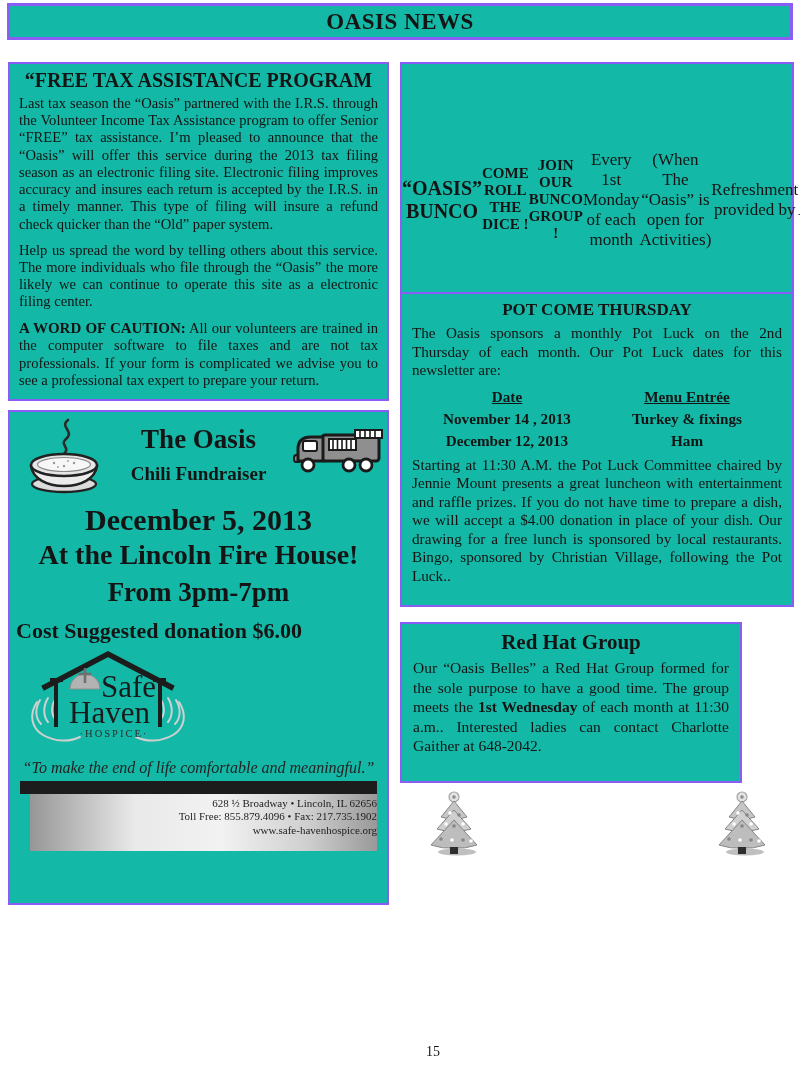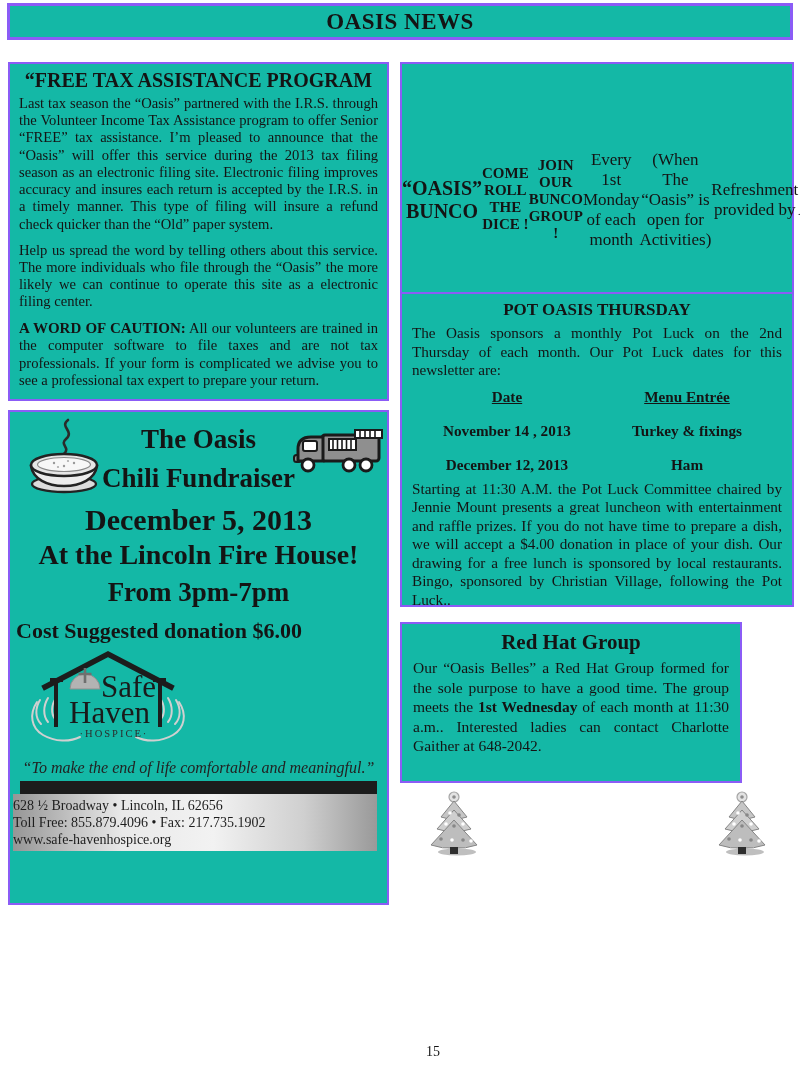--- a/index.html
+++ b/index.html
@@ -26,48 +26,48 @@
   .bunco-box { left:400px; top:62px; width:394px; height:274px; padding-top:9px;
     display:flex; flex-direction:row; align-items:center; text-align:center; }
   .bunco-title { font-size:20px; font-weight:bold; margin-bottom:7px; }
   .bunco-bold  { font-size:15px; font-weight:bold; margin-bottom:9px; }
   .bunco-line  { font-size:17px; margin-bottom:7.5px; }
 
   
   .potluck-box { left:400px; top:292px; width:394px; height:315px; padding:6px 10px 0 10px; }
   .pl-title { text-align:center; font-weight:bold; font-size:17px; margin-bottom:4px; }
   .pl-text { font-size:15.2px; line-height:1.22; text-align:justify; }
-  .pl-table { display:grid; grid-template-columns:190px 170px; row-gap:16px; margin:8px 0 6px 0; }
+  .pl-table { display:grid; grid-template-columns:190px 170px; row-gap:4px; margin:8px 0 6px 0; }
   .pl-cell { text-align:center; font-weight:bold; font-size:15.2px; }
   .pl-head { text-decoration:underline; }
 
   
   .redhat-box { left:400px; top:622px; width:342px; height:161px; padding:6px 11px 0 11px; }
   .rh-title { text-align:center; font-weight:bold; font-size:21px; margin-bottom:3px; }
   .rh-text { font-size:15.5px; line-height:1.26; text-align:justify; }
   .rh-dates { text-align:center; font-size:16.5px; margin-top:6px; }
 
   
   .chili-box { left:8px; top:410px; width:381px; height:495px; }
   .chili-box .abs { position:absolute; }
   .c-line { left:0; width:100%; text-align:center; font-weight:bold; }
   .c-t1 { top:12px;  font-size:27px; }
-  .c-t2 { top:51px;  font-size:27px; }
+  .c-t2 { top:51px;  font-size:19px; }
   .c-t3 { top:91px;  font-size:30px; }
   .c-t4 { top:127px; font-size:28px; }
   .c-t5 { top:165px; font-size:27px; }
   .c-cost { top:206px; left:6px; font-size:22px; font-weight:bold; }
   .bowl-wrap  { left:8px; top:5px; width:92px; height:88px; }
   .truck-wrap { right:3px; top:11px; width:92px; height:54px; }
   .logo-wrap { left:12px; top:230px; width:172px; height:113px; }
   .tagline { top:347px; left:0; width:100%; text-align:center; font-style:italic; font-size:16px; color:#222; }
   .addr-bar { top:369px; left:10px; right:10px; height:13px; background:#1c1c1c; }
-  .addr-panel { top:382px; left:3px; right:10px; height:57px; padding-top:3px;
+  .addr-panel { top:382px; left:20px; right:10px; height:57px; padding-top:3px;
     background:linear-gradient(to right,#969696 0%,#e9e9e9 30%,#f2f2f2 55%,#cfcfcf 80%,#999999 100%);
-    text-align:left; font-size:14px; line-height:1.22; color:#1d1d1d; }
+    text-align:right; font-size:11px; line-height:1.22; color:#1d1d1d; }
 
   
   .tree { position:absolute; width:58px; height:68px; }
   .tree-left  { left:426px; top:790px; }
   .tree-right { left:714px; top:790px; }
 
   .page-number { position:absolute; left:0; top:1044px; width:100%; text-align:center; font-size:14px;margin-left:33px; }
 
   svg text { font-family:"Liberation Serif", serif; }
 </style>
@@ -169,21 +169,21 @@
     <div class="bunco-bold">COME ROLL THE DICE !</div>
     <div class="bunco-bold">JOIN OUR BUNCO GROUP !</div>
     <div class="bunco-line">Every 1st  Monday of each month</div>
     <div class="bunco-line">(When The “Oasis” is open for Activities)</div>
     <div class="bunco-line">Refreshment provided by</div>
     <div class="bunco-line">Marilyn Armbrust</div>
     <div class="bunco-line">November 4,2013 &amp; December 2, 2013</div>
   </div>
 
   <div class="box potluck-box">
-    <div class="pl-title">POT OASIS THURSDAY</div>
+    <div class="pl-title">POT COME THURSDAY</div>
     <div class="pl-text">The Oasis sponsors a monthly Pot Luck on the 2nd Thursday of each month.  Our Pot Luck dates for this newsletter are:</div>
     <div class="pl-table">
       <div class="pl-cell pl-head">Date</div>
       <div class="pl-cell pl-head">Menu Entrée</div>
       <div class="pl-cell">November 14 , 2013</div>
       <div class="pl-cell">Turkey &amp; fixings</div>
       <div class="pl-cell">December 12, 2013</div>
       <div class="pl-cell">Ham</div>
     </div>
     <div class="pl-text">Starting at 11:30 A.M. the Pot Luck Committee chaired by Jennie Mount presents a great luncheon with  entertainment and raffle prizes.  If you do not have time to prepare a dish, we will accept a $4.00 donation in place of your dish.  Our drawing for a free lunch is sponsored by local restaurants.  Bingo, sponsored by Christian Village, following the Pot Luck..</div>

